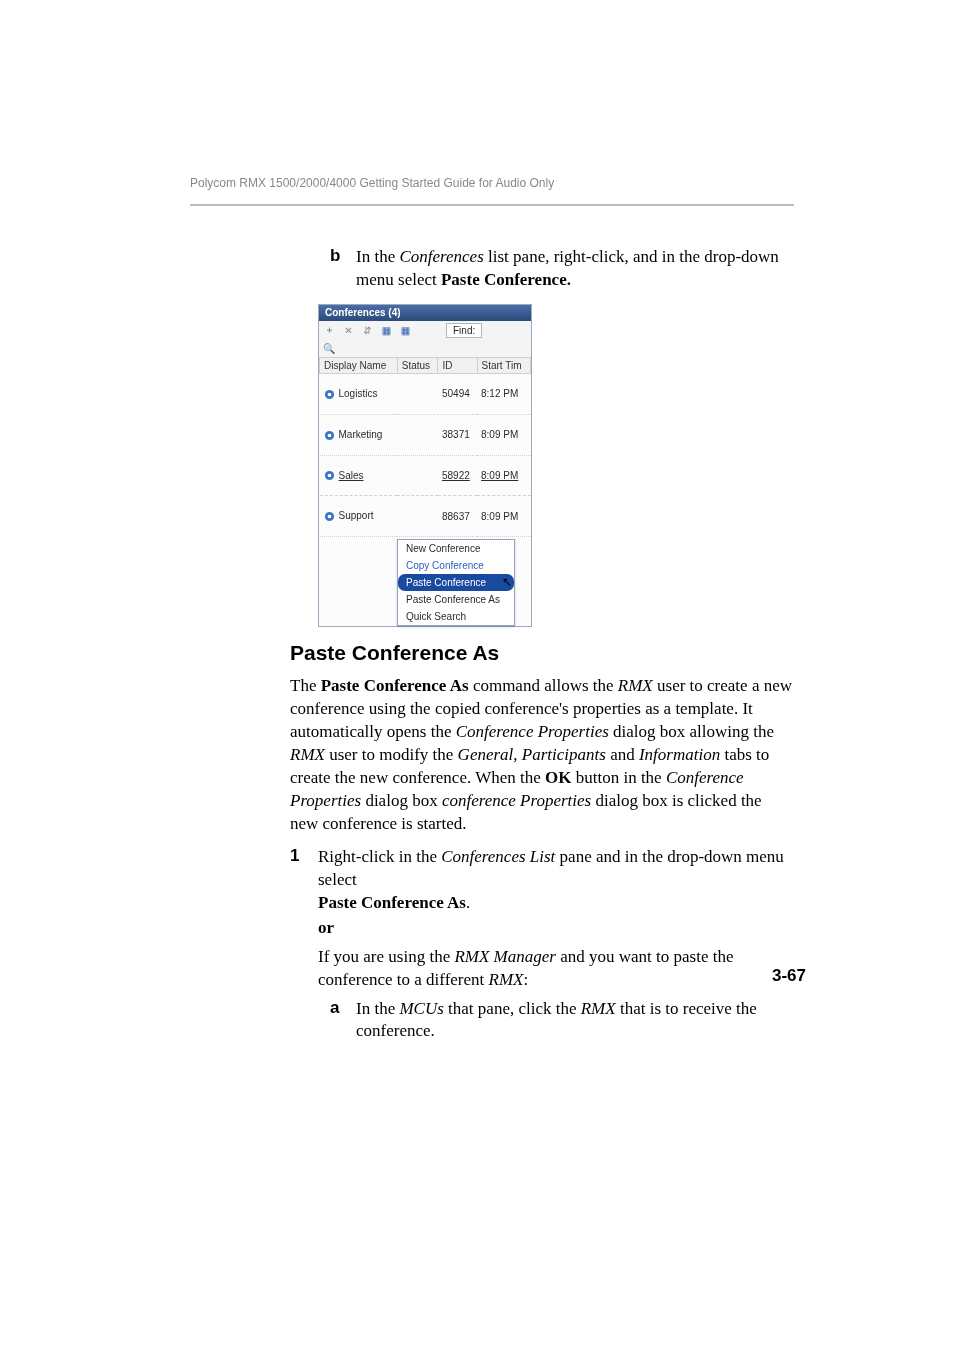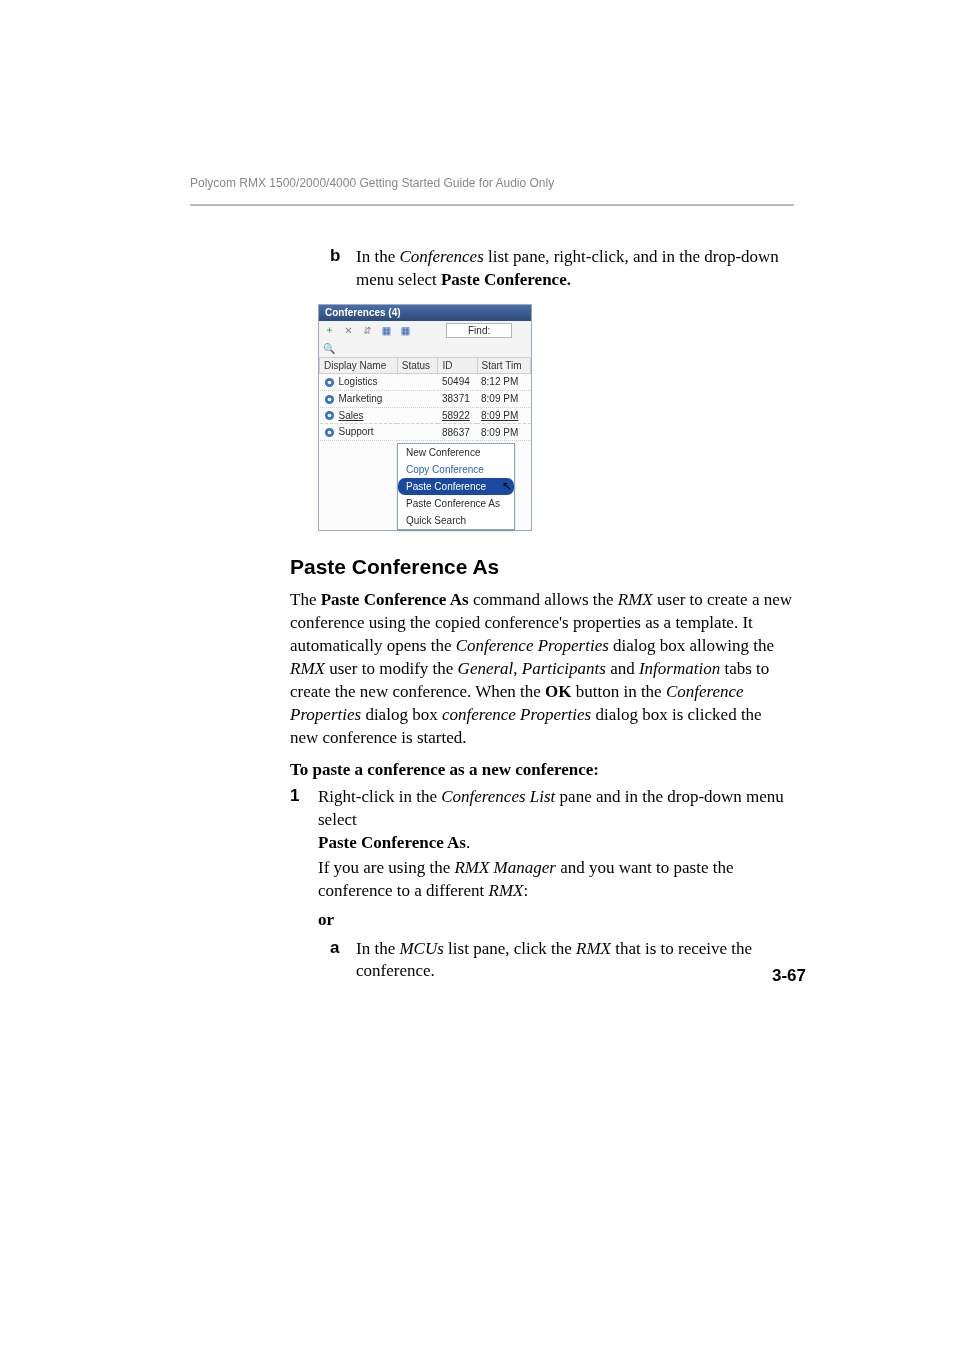--- a/index.html
+++ b/index.html
@@ -55,21 +55,21 @@
   .sub-step .body {
     flex: 1;
     font-size: 17px;
     line-height: 1.35;
   }
   .italic { font-style: italic; }
   .bold { font-weight: bold; }
   .screenshot-wrap {
     margin-left: 128px;
     margin-top: 10px;
-    margin-bottom: 24px;
+    margin-bottom: 14px;
   }
   .after-para {
     margin-left: 128px;
     font-size: 17px;
     line-height: 1.35;
     margin-bottom: 18px;
   }
   .section-heading {
     font-family: Arial, Helvetica, sans-serif;
     font-weight: bold;
@@ -149,42 +149,42 @@
     width: 13px; height: 13px;
     display: inline-flex;
     align-items: center; justify-content: center;
     font-size: 10px;
   }
   .find-box {
     display: flex;
     align-items: center;
     background: #fff;
     border: 1px solid #b6b6b6;
-    padding: 1px 21px;
+    padding: 1px 6px;
     font-size: 10px;
     gap: 4px;
     margin-left: 28px;
   }
   .app-table {
     width: 100%;
     border-collapse: collapse;
   }
   .app-table th {
     background: #f0f0f0;
     border: 1px solid #cfcfcf;
     font-weight: normal;
     text-align: left;
     padding: 2px 4px;
     font-size: 10px;
     color: #333;
     white-space: nowrap;
   }
   .app-table td {
     border-bottom: 1px dotted #d0d0d0;
-    padding: 2px 4px;
+    padding: 14px 4px;
     font-size: 10px;
     white-space: nowrap;
   }
   .row-icon {
     display: inline-flex;
     width: 11px; height: 11px;
     margin-right: 4px;
     vertical-align: middle;
   }
   .dashed-row td { border-bottom-style: dashed; text-decoration: underline; }
@@ -316,39 +316,38 @@
       </div>
     </div>
 
 
     <div class="section-heading">Paste Conference As</div>
 
     <div class="body-para">
       <span>The </span><span class="bold">Paste Conference As</span><span> command allows the </span><span class="italic">RMX</span><span> user to create a new conference using the copied conference's properties as a template. It automatically opens the </span><span class="italic">Conference Properties</span><span> dialog box allowing the </span><span class="italic">RMX</span><span> user to modify the </span><span class="italic">General</span><span>, </span><span class="italic">Participants</span><span> and </span><span class="italic">Information</span><span> tabs to create the new conference. When the </span><span class="bold">OK</span><span> button in the </span><span class="italic">Conference Properties</span><span> dialog box </span><span class="italic">conference Properties</span><span> dialog box is clicked the new conference is started.</span>
     </div>
 
-    <div class="para-head">To paste a conference as a new conference:</div>
 
     <div class="num-step">
       <div class="marker">1</div>
       <div class="body">
         <span>Right-click in the </span><span class="italic">Conferences List</span><span> pane and in the drop-down menu select</span><br>
         <span class="bold">Paste Conference As</span><span>.</span>
       </div>
     </div>
 
+    <div class="indent-line bold">or</div>
+
     <div class="indent-line">
       <span>If you are using the </span><span class="italic">RMX Manager</span><span> and you want to paste the conference to a different </span><span class="italic">RMX</span><span>:</span>
     </div>
-
-    <div class="indent-line bold">or</div>
 
     <div class="sub-step">
       <div class="marker">a</div>
       <div class="body">
-        <span>In the </span><span class="italic">MCUs</span><span> list pane, click the </span><span class="italic">RMX</span><span> that is to receive the conference.</span>
+        <span>In the </span><span class="italic">MCUs</span><span> that pane, click the </span><span class="italic">RMX</span><span> that is to receive the conference.</span>
       </div>
     </div>
 
   </div>
 
   <div class="page-number">3-67</div>
 </div>
 
 </body></html>

